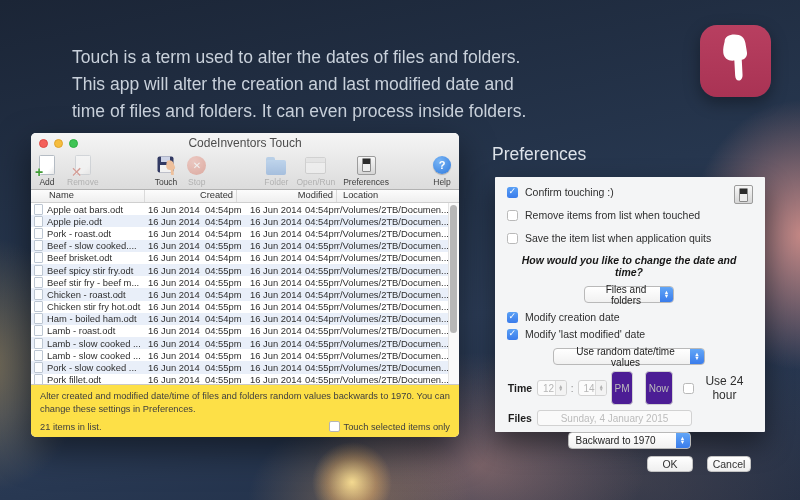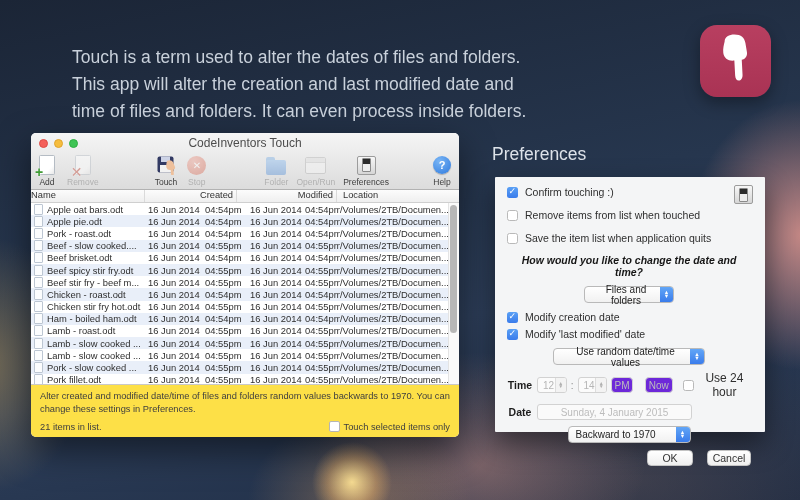--- a/index.html
+++ b/index.html
@@ -52,21 +52,21 @@
   .switchic{width:17px;height:17px;border:1px solid #9c9c9c;border-radius:2px;
     background:linear-gradient(#f7f7f7,#d6d6d6);display:flex;align-items:center;justify-content:center;}
   .switchic .sw{width:7px;height:12px;border:1px solid #8a8a8a;border-radius:1px;background:linear-gradient(#2b2b2b 0 45%,#ededed 45% 100%);}
   .helpic{width:18px;height:18px;border-radius:50%;background:radial-gradient(circle at 35% 28%,#79b5f5,#2e7ade);
     color:#fff;font-weight:bold;font-size:11px;display:flex;align-items:center;justify-content:center;
     box-shadow:0 1px 1px rgba(0,0,0,.25);}
   
   .lhead{flex:0 0 12px;display:flex;background:linear-gradient(#fcfcfc,#efefef);border-bottom:1px solid #cfcfcf;
     font-size:9.3px;color:#323232;line-height:11px;}
   .lhead .hc{box-sizing:border-box;border-right:1px solid #dadada;}
-  .lhead .hc.name{width:114px;padding-left:0;}
+  .lhead .hc.name{width:114px;padding-left:18px;}
   .lhead .hc.created{width:92px;text-align:right;padding-right:3px;}
   .lhead .hc.modified{width:100px;text-align:right;padding-right:3px;}
   .lhead .hc.location{flex:1;border-right:none;padding-left:6px;}
   
   .list{flex:1 1 auto;position:relative;background:#fff;overflow:hidden;}
   .frow{display:grid;grid-template-columns:13px 101px 57px 45px 55px 35px 1fr;align-items:center;
     height:12.2px;font-size:9.4px;color:#2e2e2e;padding-left:3px;white-space:nowrap;}
   .frow:nth-child(even){background:#e9eff9;}
   .ficon{width:7px;height:9px;background:#fcfdfe;border:1px solid #bcc6d2;border-radius:1px;}
   .fcell{overflow:hidden;text-overflow:clip;}
@@ -95,21 +95,21 @@
     background:linear-gradient(#62a6f7,#3a7ceb);display:flex;flex-direction:column;align-items:center;justify-content:center;color:#fff;}
   .dd .cap span{font-size:5.5px;line-height:3.5px;}
   .mt11{margin-top:11px;} .mt8{margin-top:8px;} .mt6{margin-top:6px;} .mt5{margin-top:5px;}
   .timerow{display:flex;align-items:center;gap:4px;}
   .blabel{font-weight:bold;color:#1d1d1d;width:26px;flex:0 0 auto;}
   .stepfield{display:inline-flex;align-items:center;height:16px;width:35px;box-sizing:border-box;
     border:1px solid #d2d2d2;border-radius:3px;background:#fbfbfb;padding-left:5px;font-size:10px;color:#b6b6b6;}
   .stepfield .gcap{margin-left:auto;width:10px;align-self:stretch;border-left:1px solid #ddd;border-radius:0 2px 2px 0;
     background:#f3f3f3;display:flex;flex-direction:column;align-items:center;justify-content:center;color:#b0b0b0;}
   .stepfield .gcap span{font-size:5px;line-height:3.2px;}
-  .gbtn{height:16px;box-sizing:border-box;border:1px solid #d2d2d2;border-radius:4px;background:#6d28d9;
+  .gbtn{height:34px;box-sizing:border-box;border:1px solid #d2d2d2;border-radius:4px;background:#4c1d95;
     color:#bcbcbc;font-size:10px;display:inline-flex;align-items:center;justify-content:center;}
   .colon{color:#8d8d8d;font-size:10px;}
   .datefield{height:16px;width:155px;box-sizing:border-box;border:1px solid #d2d2d2;border-radius:3px;background:#fafafa;
     color:#bcbcbc;font-size:10px;display:inline-flex;align-items:center;justify-content:center;}
   .btnrow{display:flex;justify-content:flex-end;gap:14px;margin-top:7px;}
   .pbtn{height:16px;box-sizing:border-box;border:1px solid #c3c3c3;border-radius:4px;
     background:linear-gradient(#fff,#efefef);color:#333;font-size:10.5px;display:inline-flex;align-items:center;justify-content:center;}
   .pswitch{position:absolute;top:8px;right:12px;}
 </style>
 </head>
@@ -444,21 +444,21 @@
           <span>▼</span>
         </span>
     </div>
     <div class="gbtn" style="width:26px">PM</div>
     <div class="gbtn" style="width:34px;margin-left:8px">Now</div>
     <div class="cb" style="margin-left:6px"></div>
     <div style="font-size:12px">Use 24 hour</div>
   </div>
 
   <div class="timerow mt5">
-    <div class="blabel">Date</div>
+    <div class="blabel">Files</div>
     <div class="datefield">Sunday, 4 January 2015</div>
   </div>
 
   <div class="dd mt6" style="width:123px">
     <span>Backward to 1970</span>
     <span class="cap">
         <span>▲</span>
         <span>▼</span>
       </span>
   </div>

